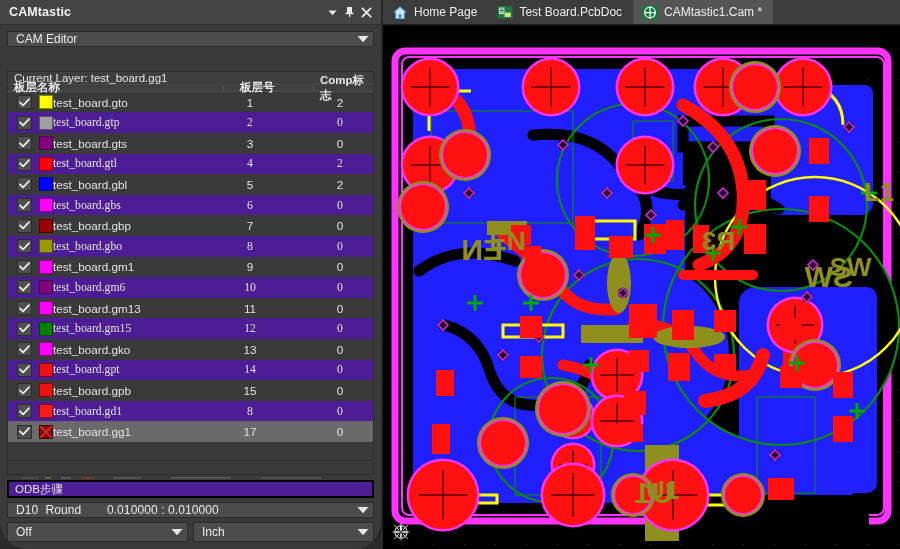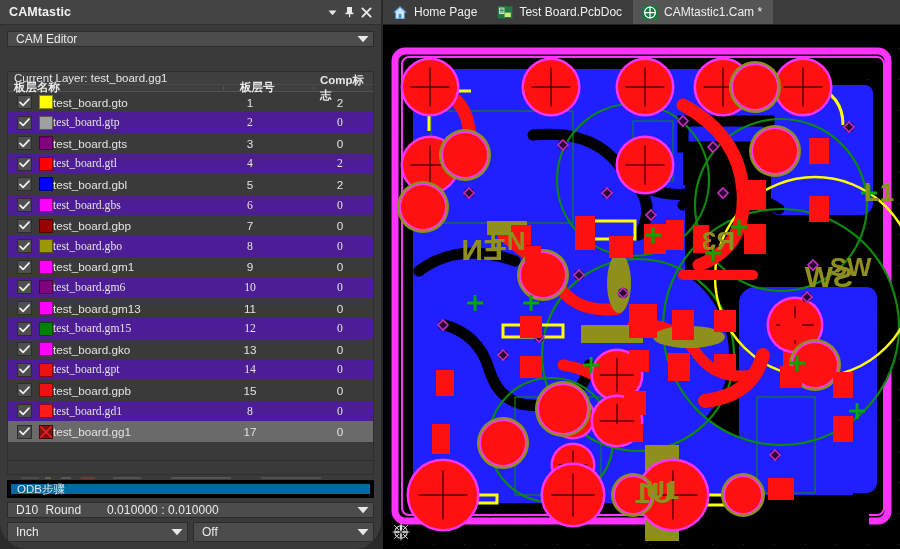--- a/index.html
+++ b/index.html
@@ -134,21 +134,21 @@
         #c9c33c 24px 30px, transparent 30px 40px,
         #9a9a9a 40px 50px, transparent 50px 60px,
         #d04a2a 60px 74px, transparent 74px 92px,
         #8c8c8c 92px 120px, transparent 120px 150px,
         #909090 150px 210px, transparent 210px 240px,
         #858585 240px 300px, transparent 300px 100%);
   }
 
   #odb-bar {
     height: 18px;
-    background: #0369a1; border: 4px solid #000000;
+    background: #4c1d95; border: 2px solid #000000;
     display: flex; align-items: center; padding-left: 6px;
     color: #e6e6e6; font-size: 11.5px;
   }
   #dcode-combo { margin-top: 4px; height: 20px; }
   #dcode-combo .cv { letter-spacing: .1px; }
   .dcode-cell { display: inline-block; }
   .dc-d { min-width: 26px; }
   .dc-shape { min-width: 58px; }
   #bottom-combos { display: flex; gap: 5px; margin-top: 4px; margin-bottom: 7px; }
   #bottom-combos .combo { flex: 1 1 0; height: 20px; }
@@ -445,29 +445,29 @@
         </span>
         <span class="caret">
           <svg width="12" height="8" viewBox="0 0 12 8">
               <path d="M0.5 1 L11.5 1 L6 7.2 Z" fill="#e8e8e8"></path>
             </svg>
         </span>
       </div>
 
       <div id="bottom-combos">
         <div class="combo">
-          <span class="cv">Inch</span>
+          <span class="cv">Off</span>
           <span class="caret">
             <svg width="12" height="8" viewBox="0 0 12 8">
                 <path d="M0.5 1 L11.5 1 L6 7.2 Z" fill="#e8e8e8"></path>
               </svg>
           </span>
         </div>
         <div class="combo">
-          <span class="cv">Off</span>
+          <span class="cv">Inch</span>
           <span class="caret">
             <svg width="12" height="8" viewBox="0 0 12 8">
                 <path d="M0.5 1 L11.5 1 L6 7.2 Z" fill="#e8e8e8"></path>
               </svg>
           </span>
         </div>
       </div>
 
     </div>
   </div>

